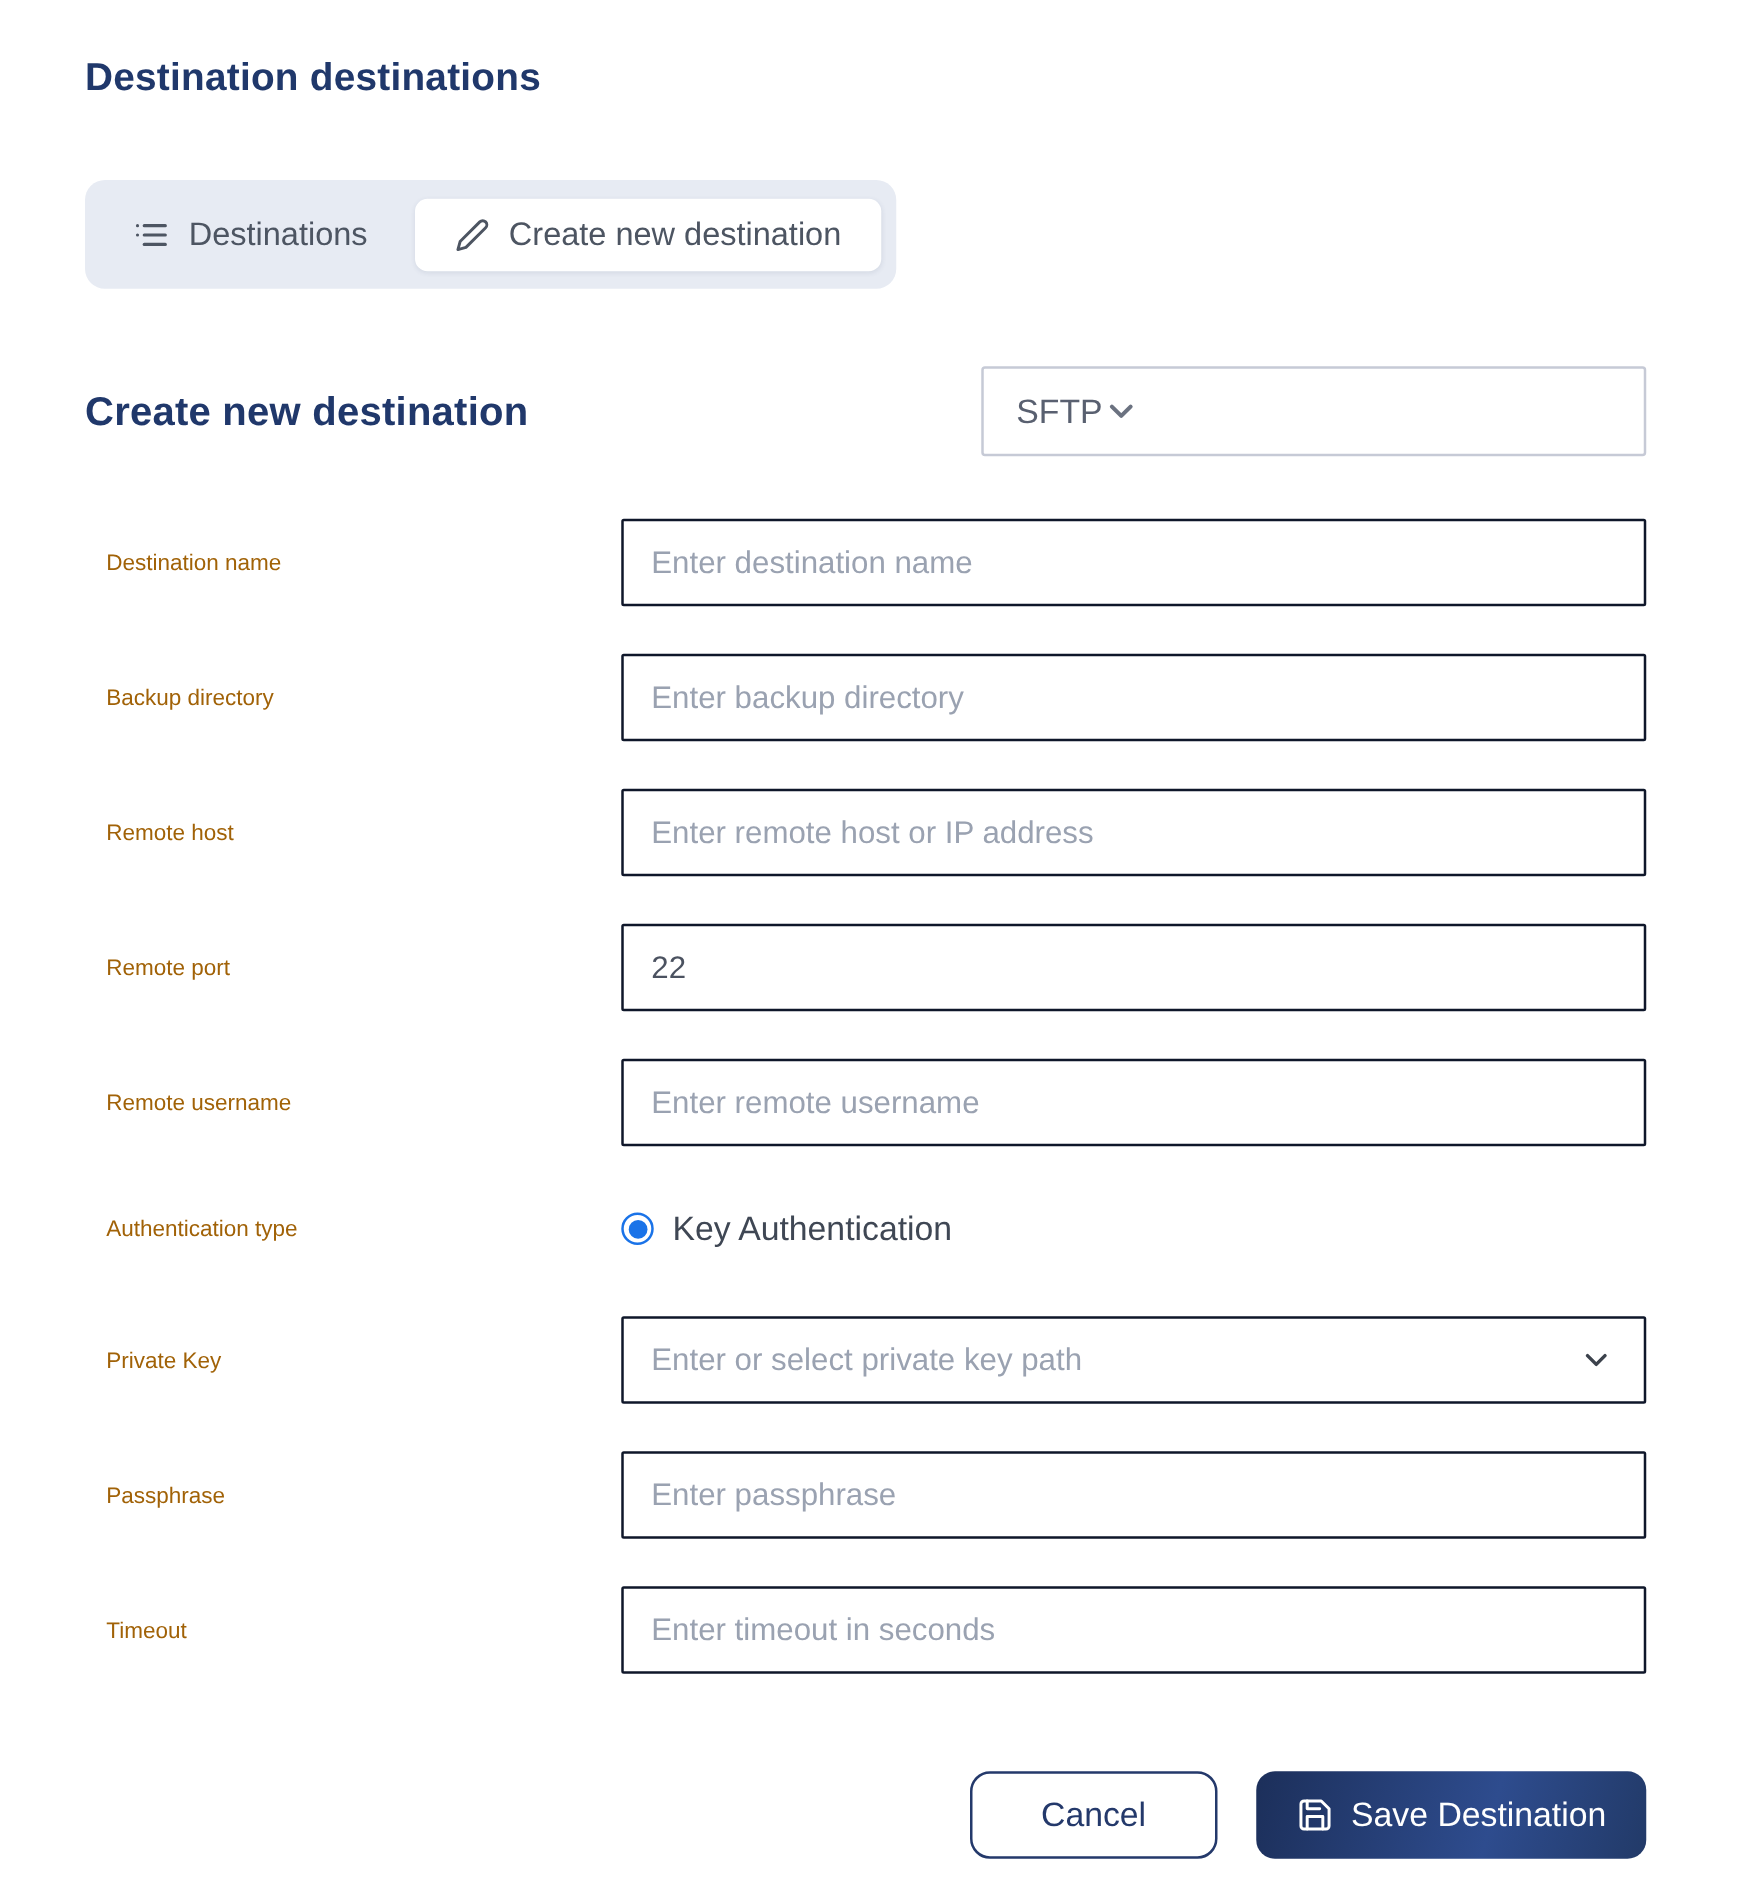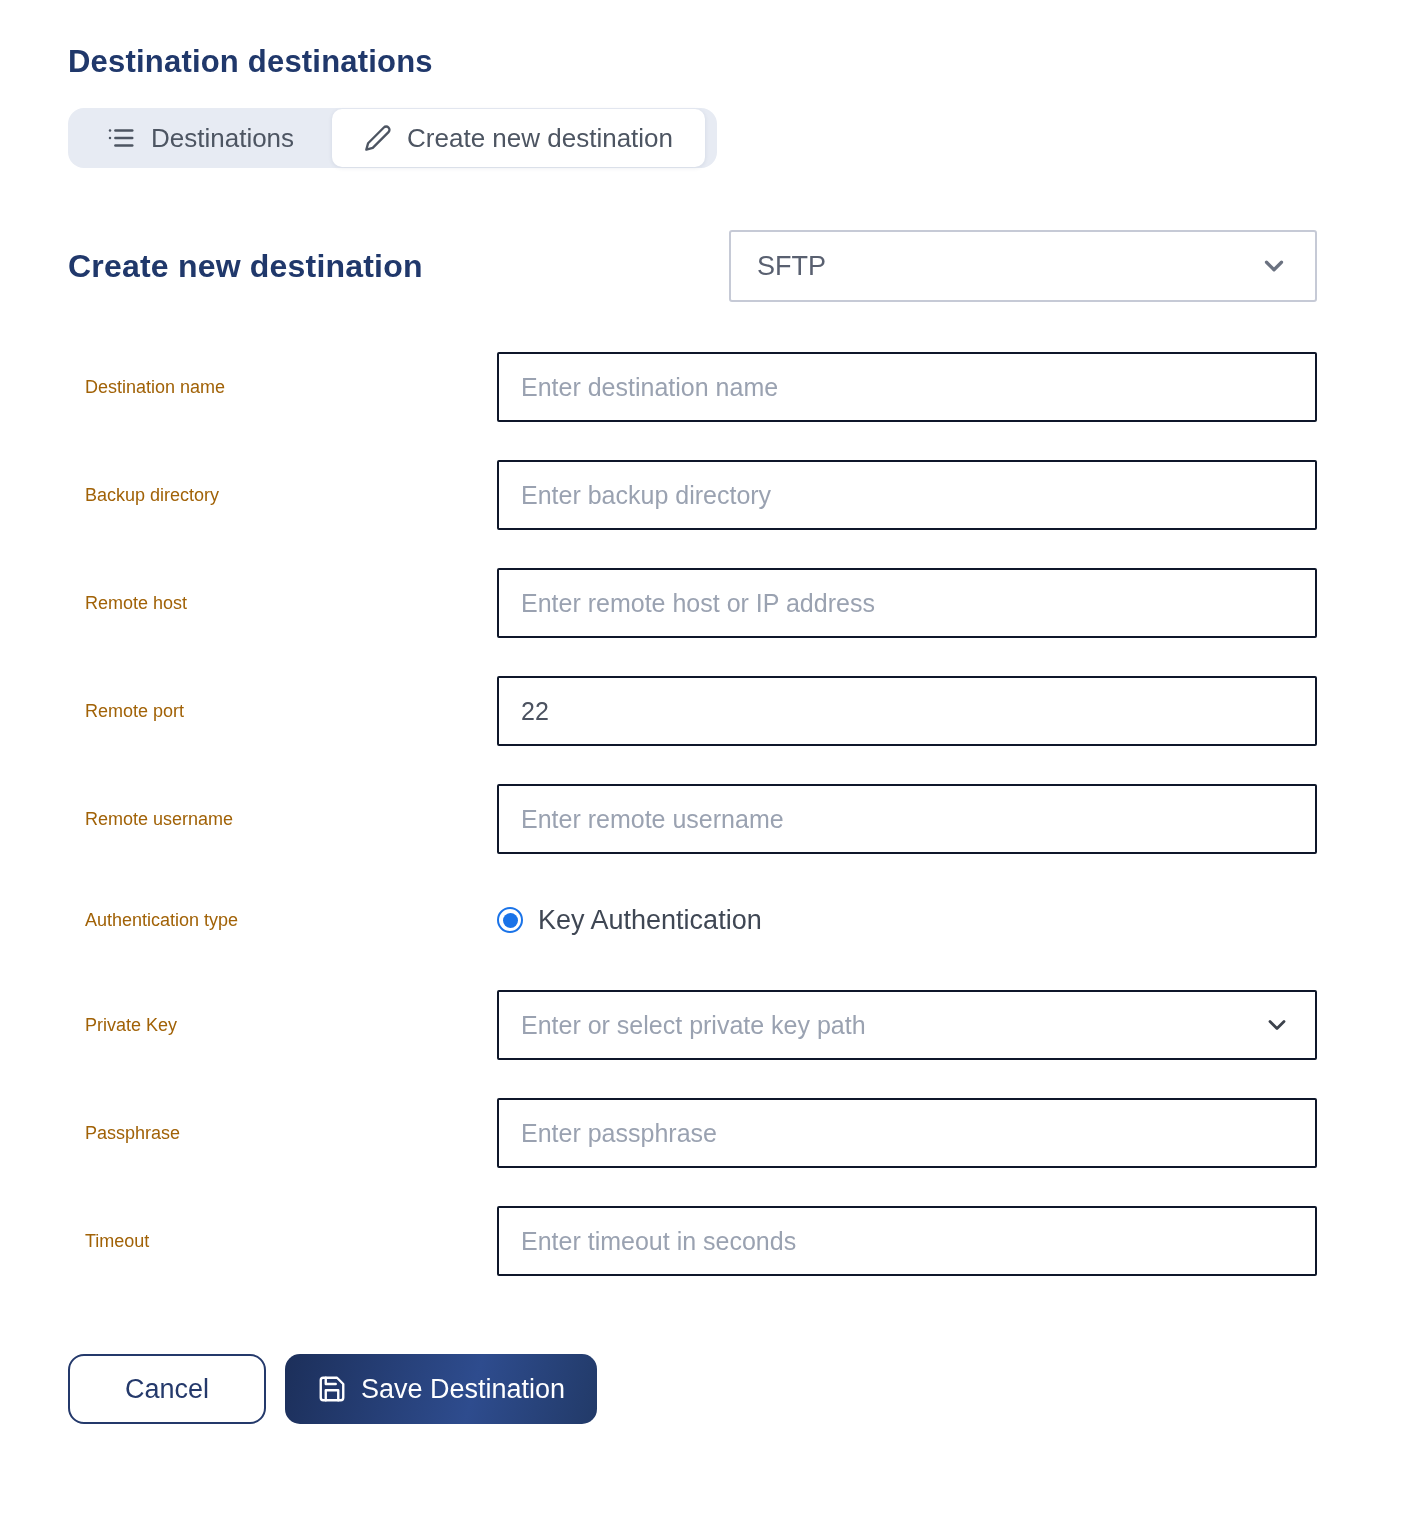--- a/index.html
+++ b/index.html
@@ -12,24 +12,24 @@
     overflow: hidden;
   }
   .content { position: absolute; left: 68px; top: 44px; width: 1249px; }
 
   .page-title {
     font-size: 31px; font-weight: 700; color: #20386b; letter-spacing: 0.2px;
   }
 
   
   .tabbar {
-    margin-top: 28px;
+    margin-top: 64px;
     display: inline-flex; align-items: center;
     background: #e7ebf3; border-radius: 16px;
-    padding: 11px 12px; height: 60px; justify-content: space-between;
+    padding: 11px 12px; height: 87px; justify-content: space-between;
   }
   .tab {
     display: flex; align-items: center; gap: 15px;
     font-size: 26px; color: #4d5562; height: 58px;
     padding: 0 32px; border-radius: 10px; cursor: pointer;
     white-space: nowrap;
   }
   .tab.inactive { padding: 0 38px 0 26px; }
   .tab.active {
     background: #ffffff;
@@ -37,23 +37,23 @@
   }
   .tab svg { flex: 0 0 auto; }
 
   
   .heading-row {
     margin-top: 62px;
     display: flex; justify-content: space-between; align-items: center;
   }
   .section-heading { font-size: 32px; font-weight: 700; color: #20386b; letter-spacing: 0.2px; }
   .type-select {
-    width: 588px; height: 72px;
+    width: 532px; height: 72px;
     border: 2px solid #c6cad6; border-radius: 3px; background: #fff;
-    display: flex; align-items: center; justify-content: space-between;
+    display: flex; align-items: center; 
     padding: 0 26px; cursor: pointer;
   }
   .type-select .value { font-size: 27px; color: #596070; }
 
   
   .form { margin-top: 50px; }
   .form-row {
     display: grid; grid-template-columns: 429px 1fr;
     align-items: center; margin-bottom: 38px;
   }
@@ -83,21 +83,21 @@
   .radio-option.selected .radio { border-color: #1a73e8; }
   .radio-option.selected .radio::after {
     content: ""; position: absolute; inset: 3.5px;
     border-radius: 50%; background: #1a73e8;
   }
   .radio-option .radio-label { font-size: 27px; color: #3f4754; }
 
   
   .actions {
     margin-top: 78px;
-    display: flex; align-items: center; gap: 19px;
+    display: flex; justify-content: flex-end; align-items: center; gap: 31px;
   }
   .btn {
     height: 70px; border-radius: 15px; font-size: 27px;
     display: inline-flex; align-items: center; justify-content: center; gap: 14px;
     cursor: pointer; border: none;
     font-family: "Liberation Sans", "DejaVu Sans", sans-serif;
     white-space: nowrap;
   }
   .btn-cancel {
     background: #ffffff; color: #24396b;

